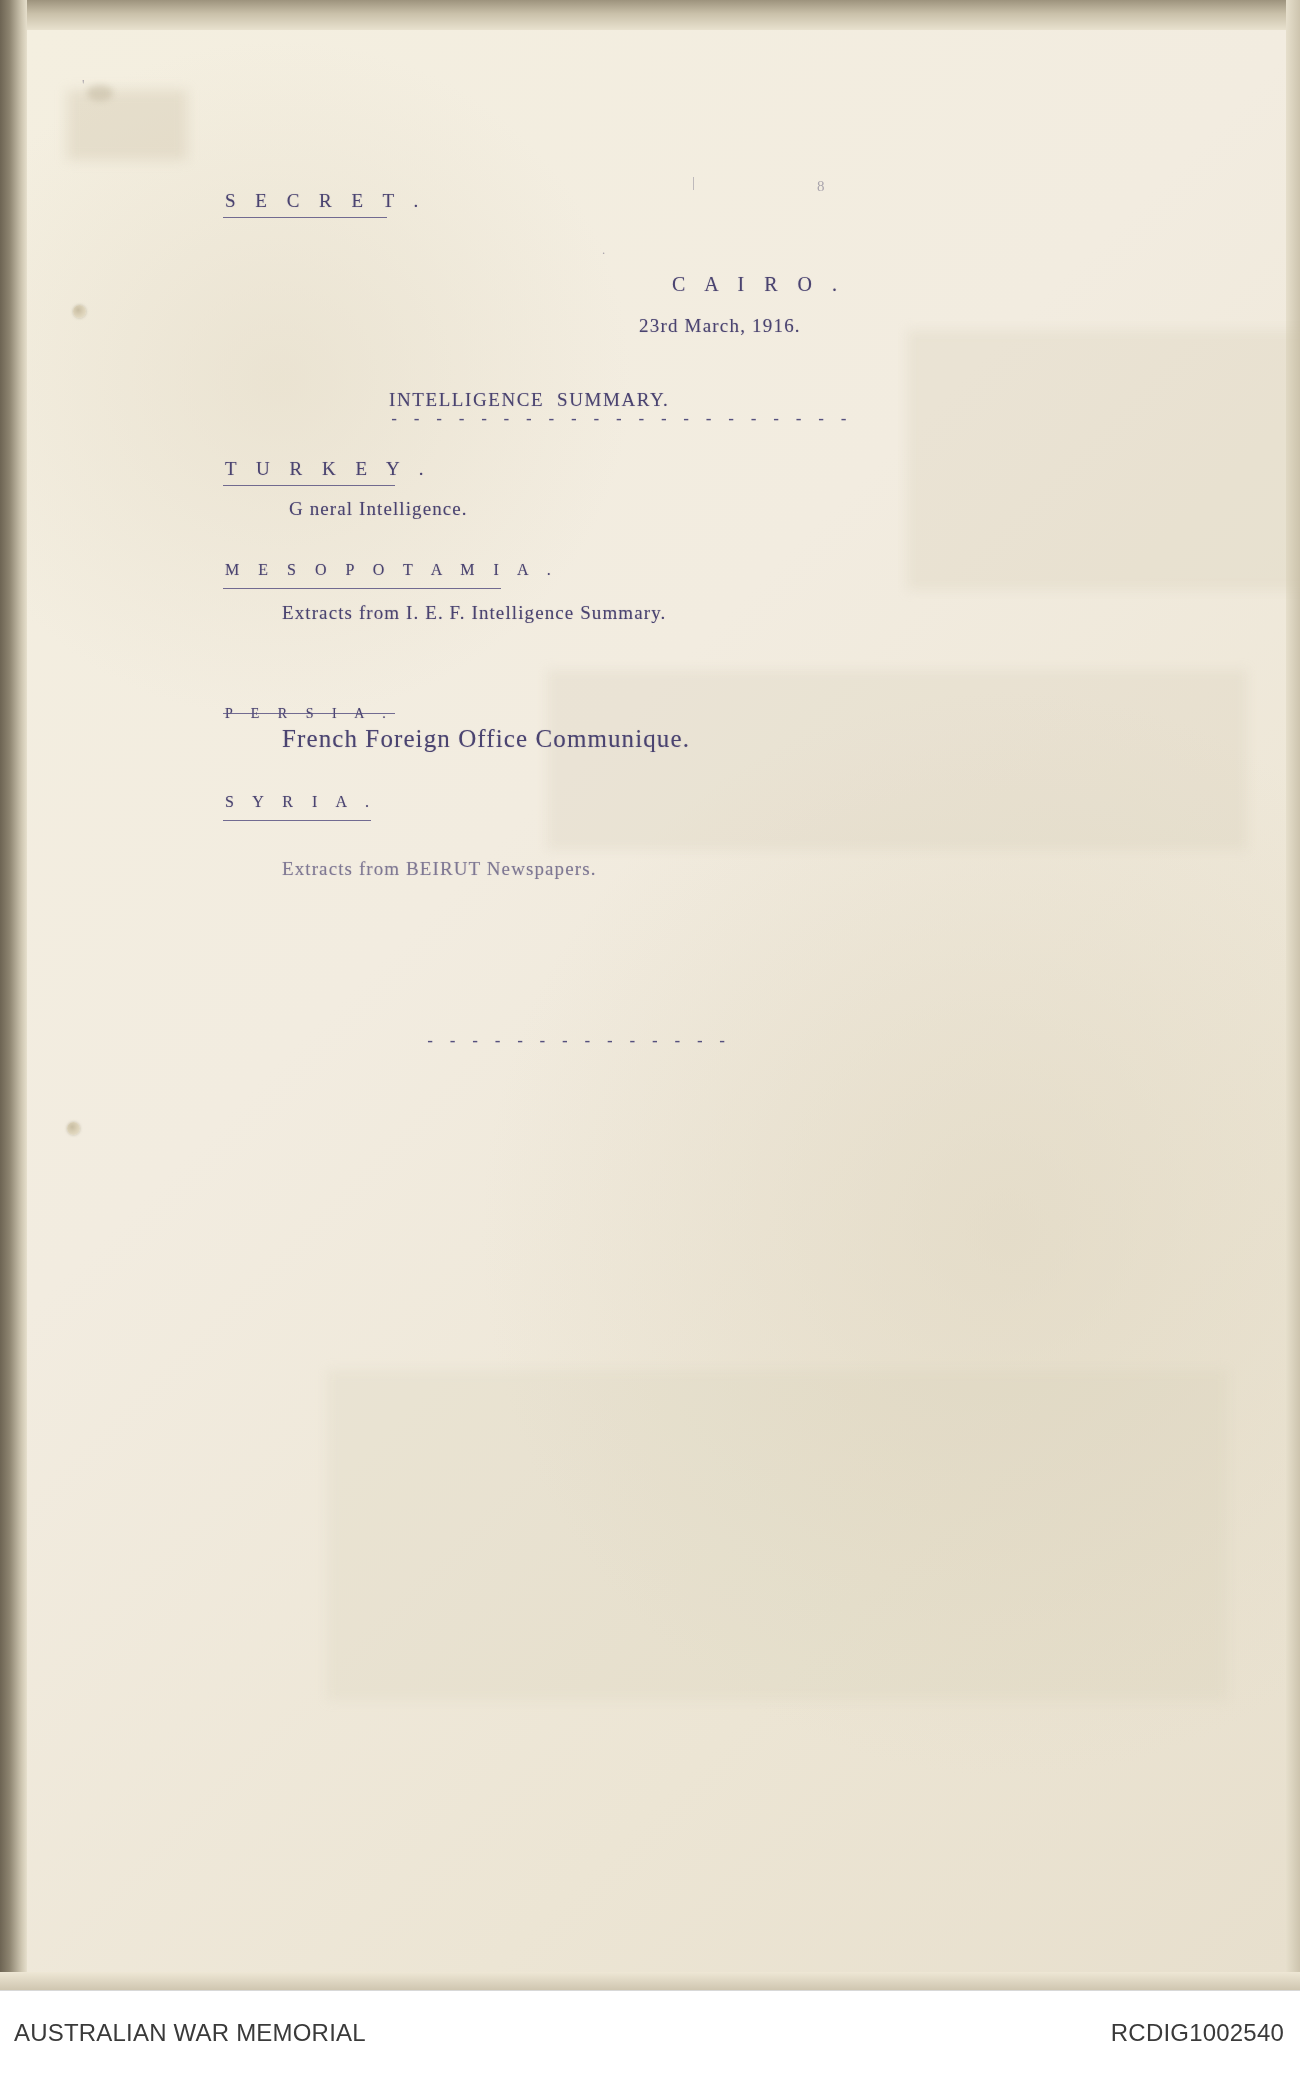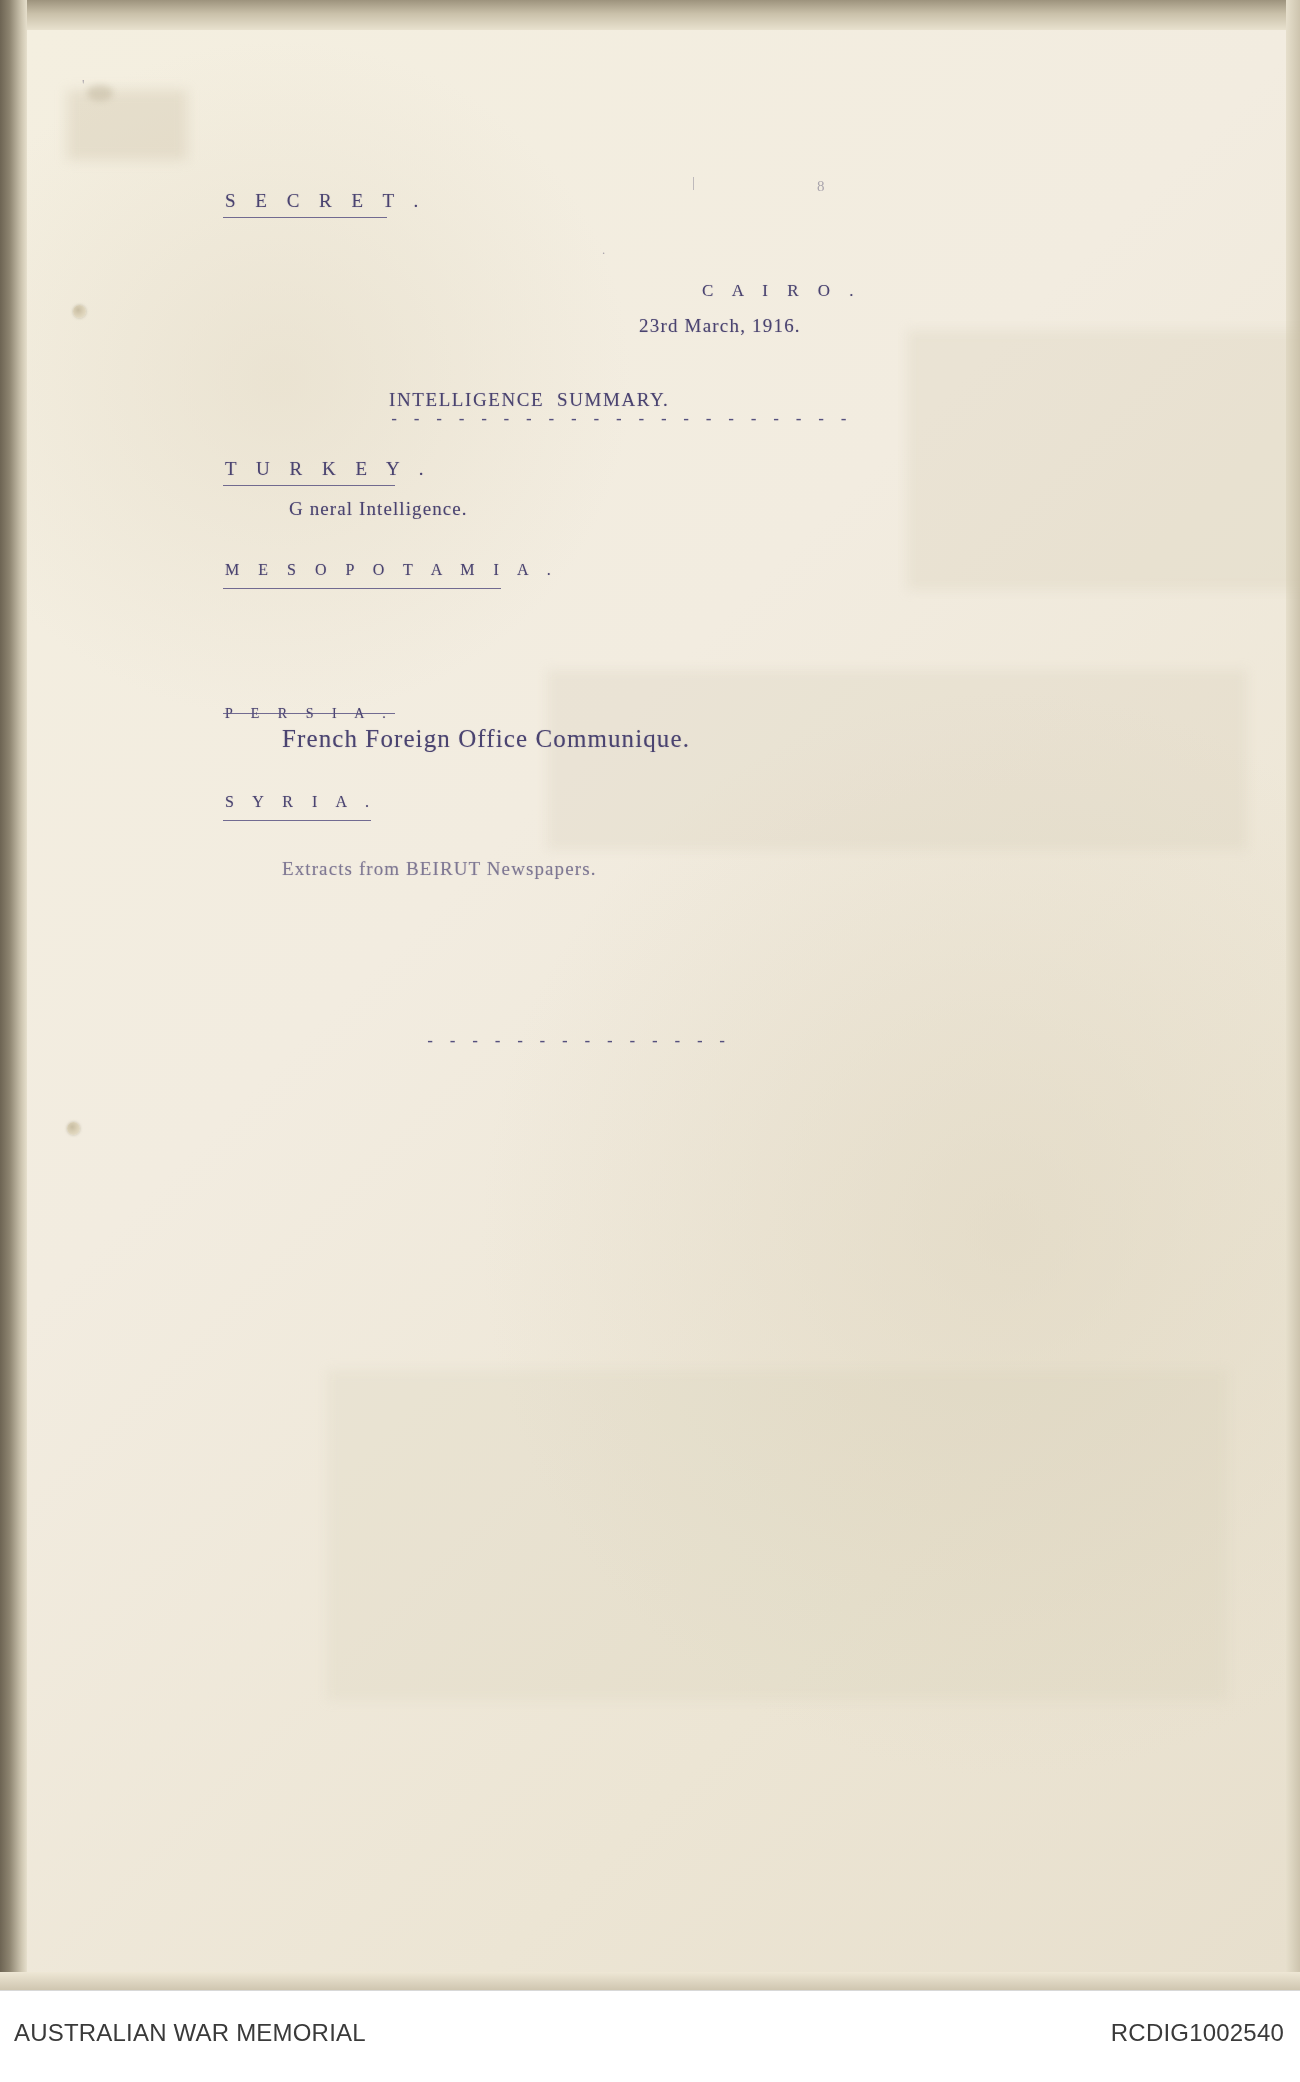--- a/index.html
+++ b/index.html
@@ -168,32 +168,33 @@
     <div class="punch" style="left:40px; top:1092px;"></div>
 
     <div class="pencil" style="left:790px; top:148px; font-size:15px;">8</div>
     <div class="pencil" style="left:665px; top:145px; font-size:14px;">|</div>
     <div class="pencil" style="left:575px; top:212px; font-size:13px;">.</div>
     <div class="pencil" style="left:55px; top:48px; font-size:14px;">'</div>
 
     <div class="tw sp" style="left:198px; top:160px; font-size:19px;">S E C R E T .</div>
     <div class="ul" style="left:196px; top:187px; width:164px;"></div>
 
-    <div class="tw sp" style="left:675px; top:243px; font-size:17px;margin-top:8px;">C A I R O .</div>
+    <div class="tw sp" style="left:645px; top:243px; font-size:20px;">C A I R O .</div>
     <div class="tw" style="left:612px; top:285px; font-size:19px; letter-spacing:1.2px;">23rd March, 1916.</div>
 
     <div class="tw" style="left:362px; top:359px; font-size:19px; letter-spacing:1.6px;">INTELLIGENCE  SUMMARY.</div>
     <div class="dashline" style="left:362px; top:378px; font-size:17px;">- - - - - - - - - - - - - - - - - - - - -</div>
 
     <div class="tw sp" style="left:198px; top:428px; font-size:19px;">T U R K E Y .</div>
     <div class="ul" style="left:196px; top:455px; width:172px;"></div>
     <div class="tw" style="left:262px; top:468px; font-size:19px; letter-spacing:1.1px;">G neral Intelligence.</div>
 
     <div class="tw sp" style="left:198px; top:531px; font-size:16px;">M E S O P O T A M I A .</div>
     <div class="ul" style="left:196px; top:558px; width:278px;"></div>
+    <div class="tw" style="left:255px; top:572px; font-size:19px; letter-spacing:1.1px;">Extracts from I. E. F. Intelligence Summary.</div>
 
     <div class="tw sp" style="left:198px; top:676px; font-size:14px;">P E R S I A .</div>
     <div class="ul" style="left:196px; top:683px; width:172px;"></div>
     <div class="tw" style="left:255px; top:695px; font-size:25px; letter-spacing:1.1px;">French Foreign Office Communique.</div>
 
     <div class="tw sp" style="left:198px; top:763px; font-size:16px;">S Y R I A .</div>
     <div class="ul" style="left:196px; top:790px; width:148px;"></div>
     <div class="tw faded" style="left:255px; top:828px; font-size:19px; letter-spacing:1.1px;">Extracts from BEIRUT Newspapers.</div>
 
     <div class="dashline" style="left:398px; top:1000px; font-size:17px;">- - - - - - - - - - - - - -</div>

